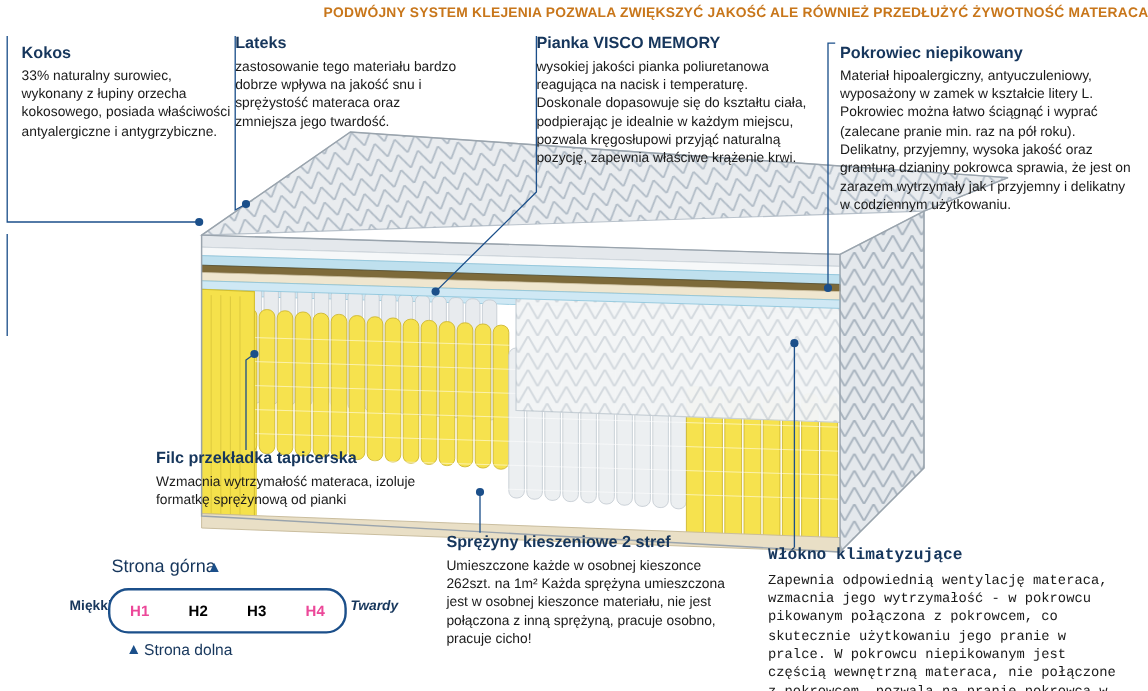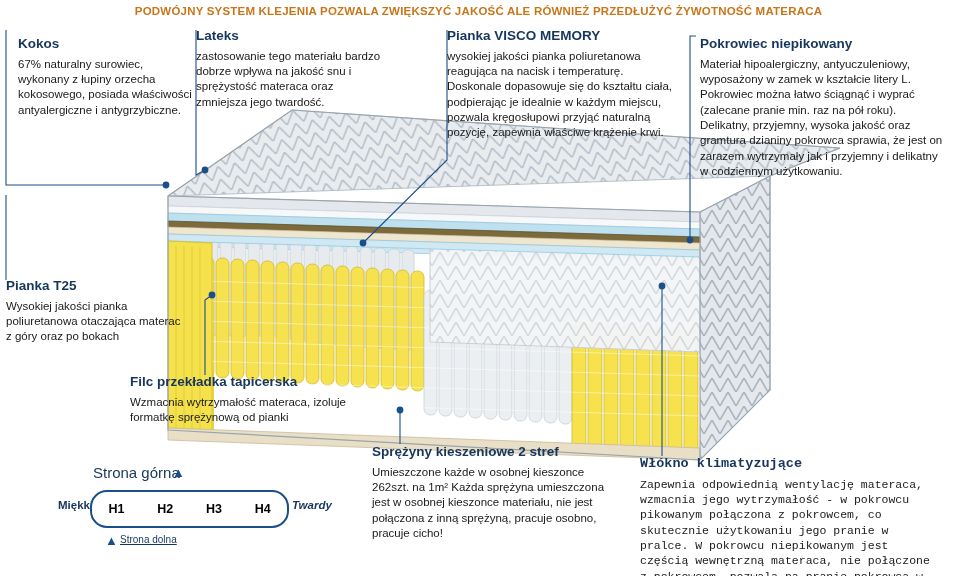--- a/index.html
+++ b/index.html
@@ -20,21 +20,21 @@
 
   
   .header-banner {
     position: absolute;
     left: 0;
     top: 0;
     width: 957px;
     height: 22px;
     display: flex;
     align-items: center;
-    justify-content: center;
+    justify-content: flex-end;
   }
   .header-banner .txt {
     font-size: 11.5px;
     font-weight: bold;
     color: #c8761a;
     letter-spacing: 0.2px;
     white-space: nowrap;
   }
 
   
@@ -92,21 +92,21 @@
     border-radius: 17px;
     background: #ffffff;
     display: flex;
     align-items: center;
   }
   .firmness .cell {
     flex: 1;
     text-align: center;
     font-size: 12.5px;
     font-weight: bold;
-    color: #000000;
+    color: #ec4899;
   }
   .firmness .cell.active {
     color: #000000;
   }
   .firmness .lbl-soft {
     position: absolute;
     left: 0px;
     top: 37px;
     font-size: 11.5px;
     color: #16365c;
@@ -126,23 +126,22 @@
     position: absolute;
     left: 73px;
     top: 2px;
     font-size: 15px;
     color: #16365c;
   }
   .firmness .lbl-bottom {
     position: absolute;
     left: 100px;
     top: 72px;
-    font-size: 10px;
+    font-size: 13px;
     color: #16365c;
-    text-decoration: underline;
   }
   .firmness .arrow-up,
   .firmness .arrow-dn {
     position: absolute;
     color: #1b4f8a;
     font-size: 13px;
     line-height: 1;
   }
   .firmness .arrow-up { left: 152px; top: 4px; }
   .firmness .arrow-dn { left: 85px; top: 72px; }
@@ -337,42 +336,38 @@
       <circle cx="363" cy="243" r="3.4"></circle>
       <circle cx="690" cy="240" r="3.4"></circle>
       <circle cx="212" cy="295" r="3.4"></circle>
       <circle cx="400" cy="410" r="3.4"></circle>
       <circle cx="662" cy="286" r="3.4"></circle>
     </g>
   </svg>
 
   <div class="callout" style="left:6px; top:36px; width:175px;margin-left:12px;">
     <p class="title">Kokos</p>
-    <p class="body">67% naturalny surowiec, wykonany z łupiny orzecha kokosowego, posiada właściwości antyalergiczne i antygrzybiczne.</p>
+    <p class="body">33% naturalny surowiec, wykonany z łupiny orzecha kokosowego, posiada właściwości antyalergiczne i antygrzybiczne.</p>
   </div>
 
   <div class="callout" style="left:196px; top:28px; width:190px;">
     <p class="title">Lateks</p>
     <p class="body">zastosowanie tego materiału bardzo dobrze wpływa na jakość snu i sprężystość materaca oraz zmniejsza jego twardość.</p>
   </div>
 
   <div class="callout" style="left:447px; top:28px; width:230px;">
     <p class="title">Pianka VISCO MEMORY</p>
     <p class="body">wysokiej jakości pianka poliuretanowa reagująca na nacisk i temperaturę. Doskonale dopasowuje się do kształtu ciała, podpierając je idealnie w każdym miejscu, pozwala kręgosłupowi przyjąć naturalną pozycję, zapewnia właściwe krążenie krwi.</p>
   </div>
 
   <div class="callout" style="left:700px; top:36px; width:248px;">
     <p class="title">Pokrowiec niepikowany</p>
     <p class="body">Materiał hipoalergiczny, antyuczuleniowy, wyposażony w zamek w kształcie litery L. Pokrowiec można łatwo ściągnąć i wyprać (zalecane pranie min. raz na pół roku). Delikatny, przyjemny, wysoka jakość oraz gramtura dzianiny pokrowca sprawia, że jest on zarazem wytrzymały jak i przyjemny i delikatny w codziennym użytkowaniu.</p>
   </div>
 
-  <div class="callout" style="left:6px; top:278px; width:180px;">
-    <p class="title">Pianka T25</p>
-    <p class="body">Wysokiej jakości pianka poliuretanowa otaczająca materac z góry oraz po bokach</p>
-  </div>
 
   <div class="callout" style="left:130px; top:374px; width:245px;">
     <p class="title">Filc przekładka tapicerska</p>
     <p class="body">Wzmacnia wytrzymałość materaca, izoluje formatkę sprężynową od pianki</p>
   </div>
 
   <div class="callout" style="left:372px; top:444px; width:240px;">
     <p class="title">Sprężyny kieszeniowe 2 stref</p>
     <p class="body">Umieszczone każde w osobnej kieszonce 262szt. na 1m² Każda sprężyna umieszczona jest w osobnej kieszonce materiału, nie jest połączona z inną sprężyną, pracuje osobno, pracuje cicho!</p>
   </div>

